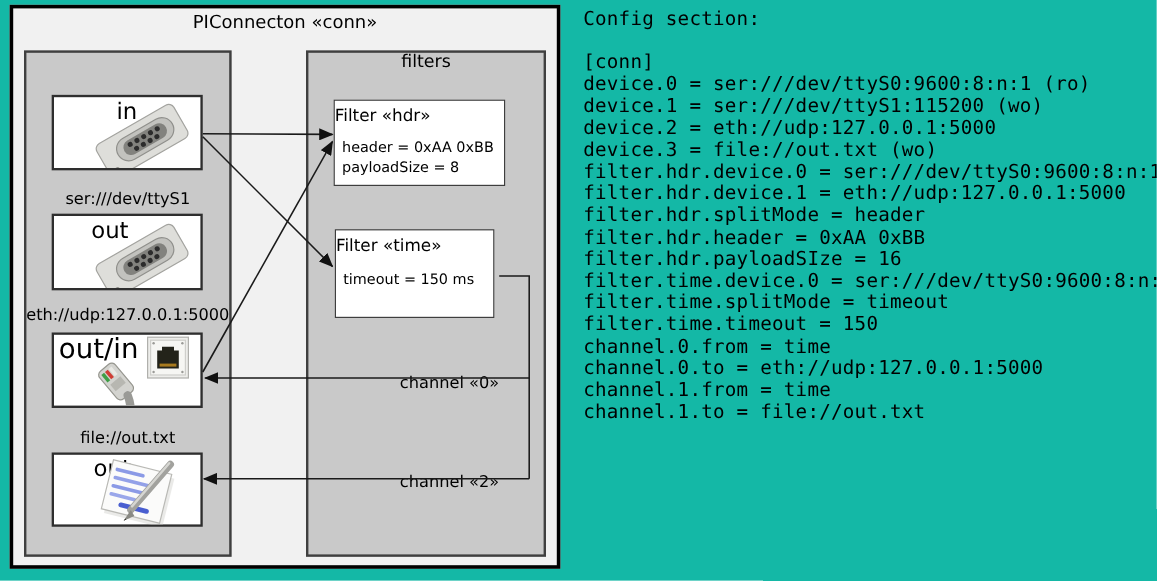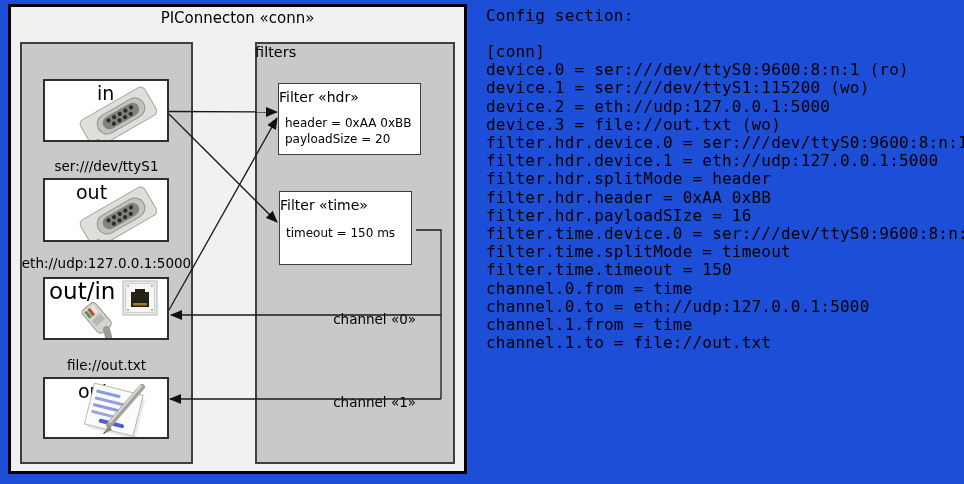--- a/index.html
+++ b/index.html
@@ -1,36 +1,36 @@
 <!DOCTYPE html>
 <html><head>
 <meta charset="utf-8">
 <style>
   * { margin:0; padding:0; box-sizing:border-box; }
   html,body { background:#ffffff; }
   body { font-family:"DejaVu Sans", sans-serif; color:#000; }
-  #stage { position:relative; width:964px; height:484px; background:#1d4ed8; overflow:hidden; }
+  #stage { position:relative; width:964px; height:484px; background:#14b8a6; overflow:hidden; }
 
   
   .outer {
     position:absolute; left:8px; top:4px; width:459px; height:470px;
     background:#f1f1f1; border:3px solid #000;
   }
   .diagram-title {
     position:absolute; left:8px; top:9px; width:459px;
     text-align:center; font-size:15px; color:#000;
   }
   .panel {
     position:absolute; background:#c9c9c9; border:2px solid #3f3f3f;
   }
   .panel-left   { left:20px;  top:42px; width:173px; height:422px; }
   .panel-filters{ left:255px; top:42px; width:200px; height:422px; }
   .filters-title {
     position:absolute; left:255px; top:44px; width:200px;
-    text-align:left; font-size:14.5px;
+    text-align:center; font-size:14.5px;
   }
   .dev-label {
     position:absolute; left:20px; width:173px; text-align:center;
     font-size:13.5px; white-space:nowrap;
   }
   .dev-box {
     position:absolute; left:43px; width:126px;
     background:#fff; border:2px solid #2e2e2e;
   }
   .port { position:absolute; font-size:19px; line-height:20px; }
@@ -162,32 +162,32 @@
         <path d="M64,46 l-6,9 l9,-4 z" fill="#8a8a84"></path>
         <path d="M59.5,53 l-1.5,2 l2.3,-1 z" fill="#2e2e2a"></path>
       </g>
     </svg>
   </div>
 
   <div class="filter-box" style="left:278px; top:83px; width:143px; height:72px">
     <div class="filter-title">Filter «hdr»</div>
     <div class="filter-attrs">
       <div>header = 0xAA 0xBB</div>
-      <div>payloadSize = 20</div>
+      <div>payloadSize = 8</div>
     </div>
   </div>
   <div class="filter-box" style="left:279px; top:191px; width:133px; height:74px">
     <div class="filter-title">Filter «time»</div>
     <div class="filter-attrs" style="top:33px">
       <div>timeout = 150 ms</div>
     </div>
   </div>
 
   <div class="channel-label" style="top:292px">channel «0»</div>
-  <div class="channel-label" style="top:375px">channel «1»</div>
+  <div class="channel-label" style="top:375px">channel «2»</div>
 
   <svg id="wires" viewBox="0 0 964 484">
     <defs>
       <marker id="arr" markerUnits="userSpaceOnUse" markerWidth="12" markerHeight="10" refX="11" refY="5" orient="auto">
         <path d="M0,0 L12,5 L0,10 z" fill="#111"></path>
       </marker>
     </defs>
     <g stroke="#1a1a1a" stroke-width="1.3" fill="none">
       <line x1="169" y1="111.5" x2="277" y2="112" marker-end="url(#arr)"></line>
       <line x1="169" y1="114" x2="277" y2="222" marker-end="url(#arr)"></line>

